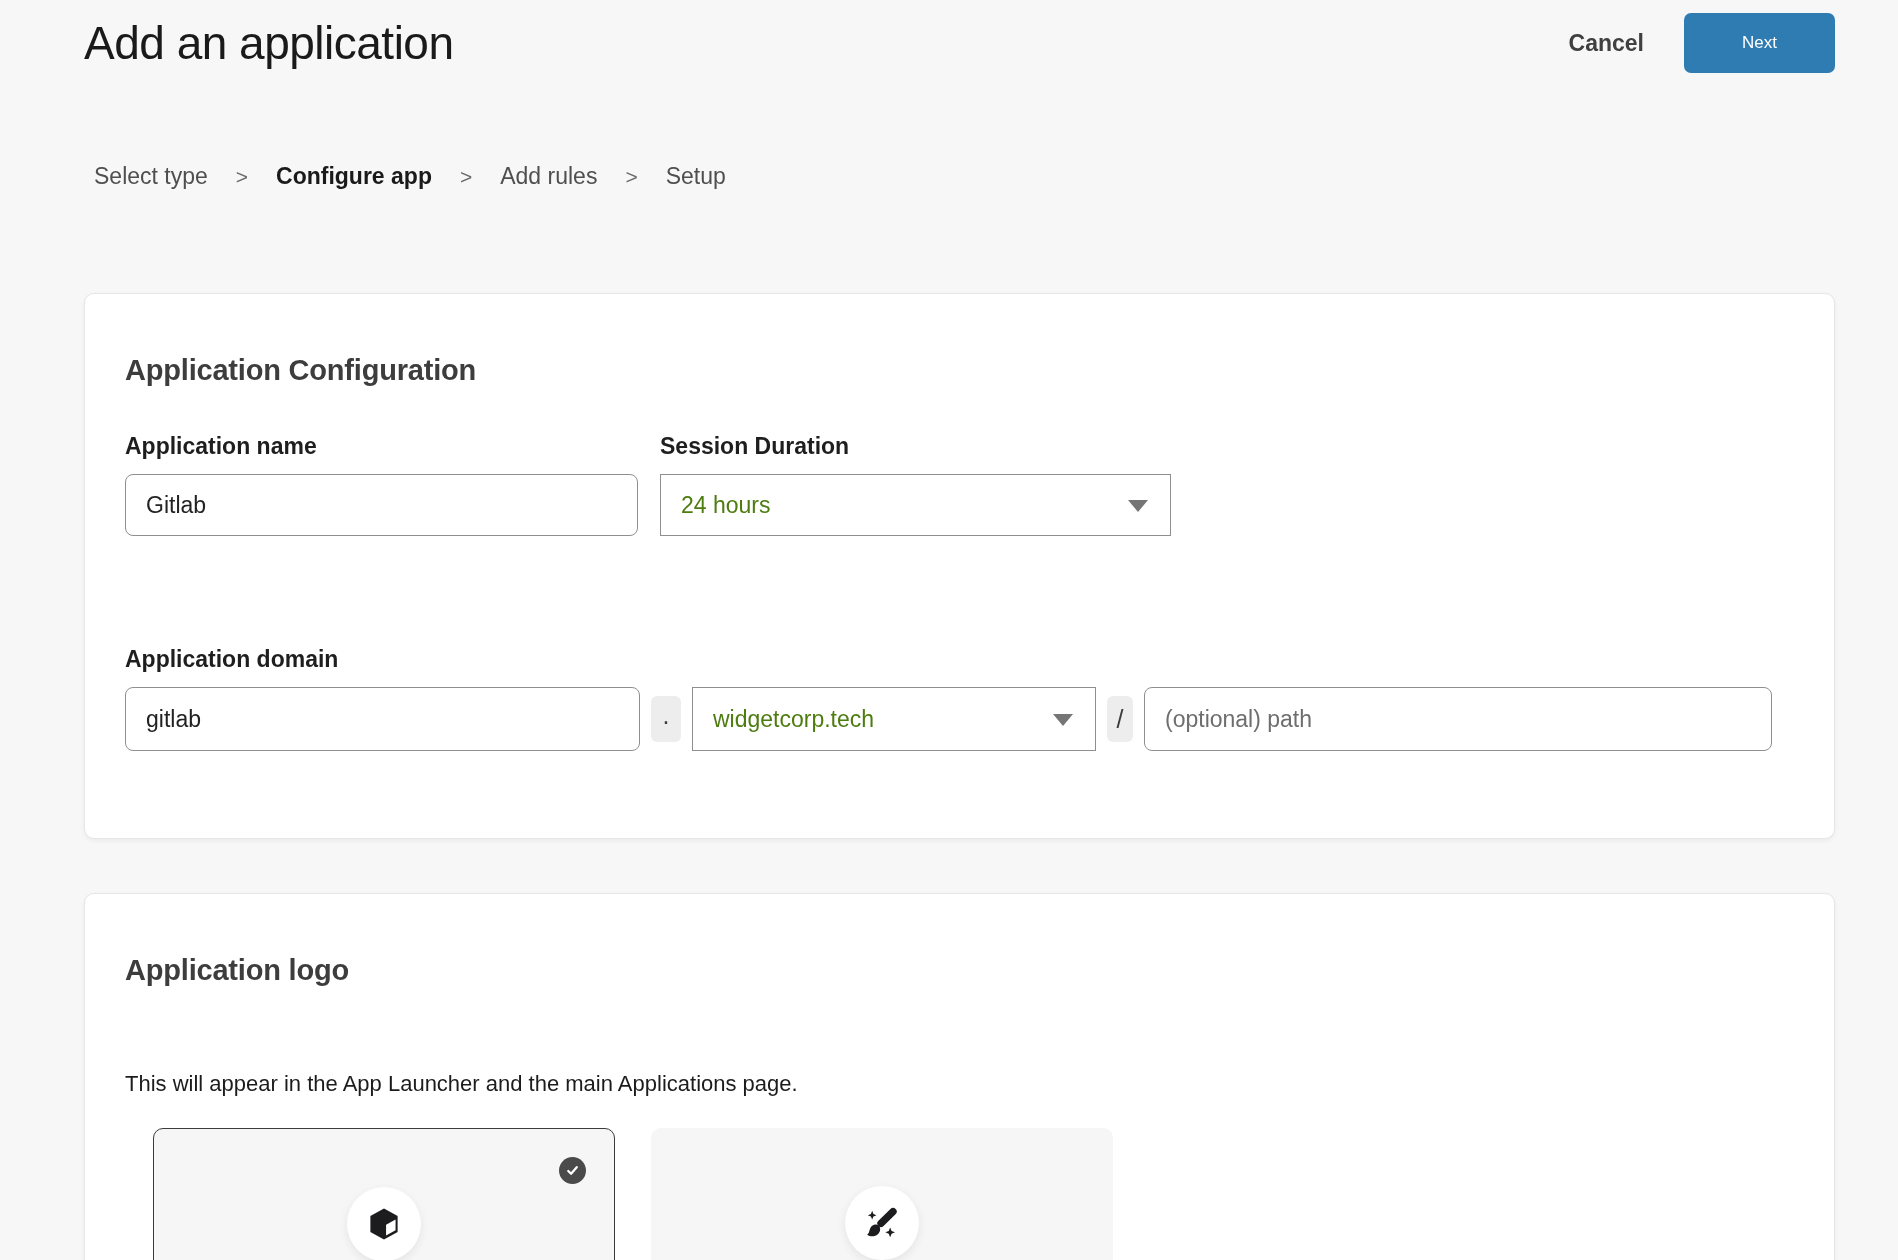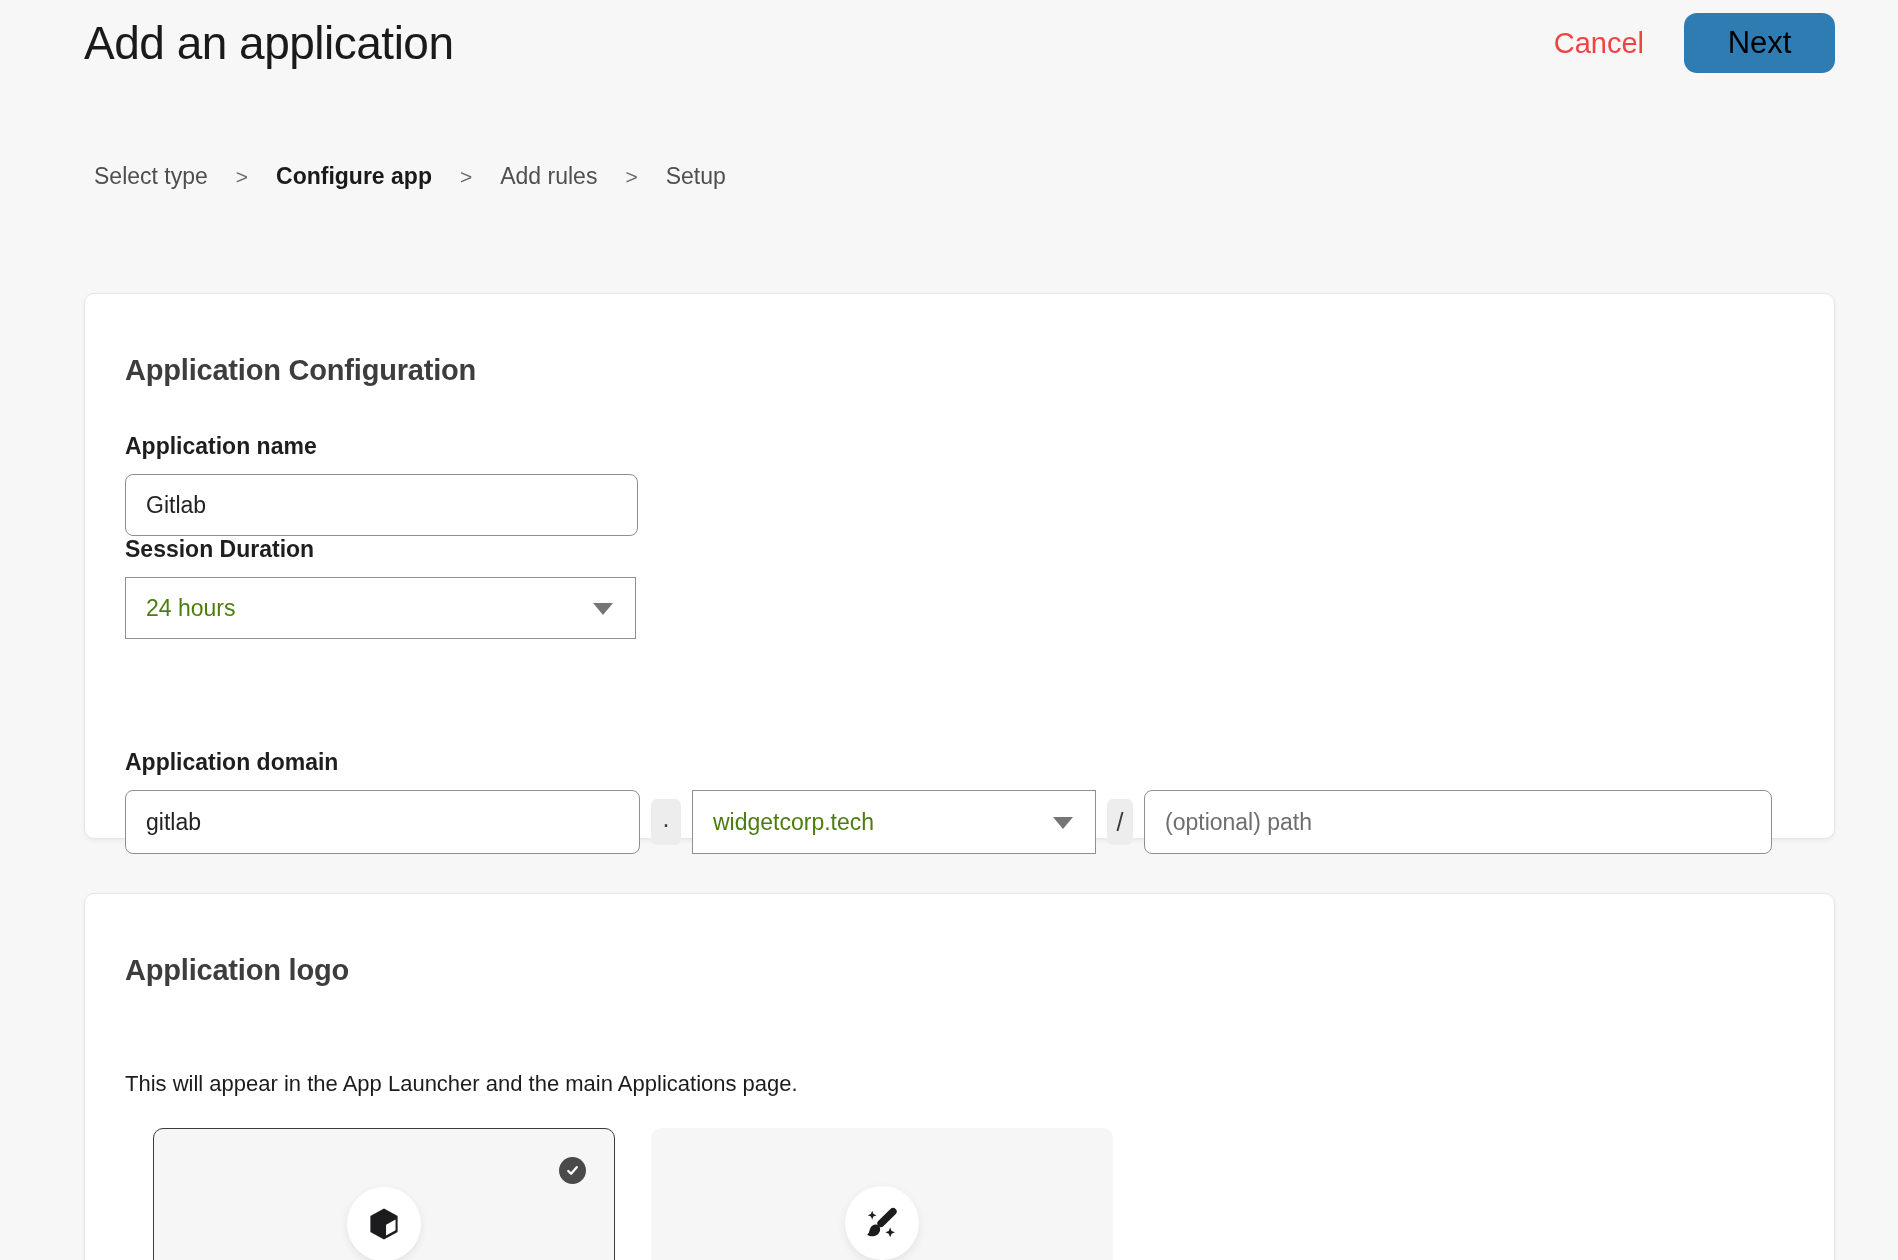--- a/index.html
+++ b/index.html
@@ -15,26 +15,27 @@
   .page-header {
     display:flex; justify-content:space-between; align-items:flex-start;
     padding:13px 63px 0 84px;
   }
   .page-title {
     font-size:46px; font-weight:400; color:#1a1a1a; letter-spacing:-0.5px;
     line-height:60px;
   }
   .header-actions { display:flex; align-items:center; gap:40px; }
   .cancel-link {
-    color:#ef4444; font-size:29px; cursor:pointer; background:none; border:none;
+    color:#404040; font-size:23px; cursor:pointer; background:none; border:none;
     font-family:inherit;
+    font-weight:bold;
   }
   .next-btn {
-    background:#2e7cb2; color:#000000; border:none; border-radius:13px;
-    width:151px; height:60px; font-size:31px; cursor:pointer; font-family:inherit;
+    background:#2e7cb2; color:#ffffff; border:none; border-radius:7px;
+    width:151px; height:60px; font-size:17px; cursor:pointer; font-family:inherit;
   }
 
   
   .breadcrumb {
     display:flex; align-items:center; gap:28px;
     margin:90px 0 0 94px; font-size:23px; color:#4f4f4f;
   }
   .crumb { color:#4f4f4f; cursor:pointer; }
   .crumb.active { color:#1a1a1a; font-weight:700; }
   .crumb-sep { color:#6b6b6b; font-size:21px; }
@@ -53,21 +54,21 @@
   .card-logo   { margin-top:54px; height:500px; }
   .card h2 {
     font-size:29px; font-weight:700; color:#3d3d3d; letter-spacing:-0.2px;
   }
 
   
   .field-label {
     display:block; font-size:23px; font-weight:700; color:#1e1e1e;
     margin-bottom:14px;
   }
-  .form-row1 { display:flex; margin-top:46px;flex-direction:column; }
+  .form-row1 { display:flex; gap:22px; margin-top:46px; }
   .col-name { width:513px; }
   .col-duration { width:511px; }
 
   .text-input {
     width:100%; height:62px; border:1px solid #8f8f8f; border-radius:8px;
     background:#fff; font-size:23px; color:#222; padding:0 20px;
     font-family:inherit; outline:none;
   }
   .text-input::placeholder { color:#6e6e6e; }
 

